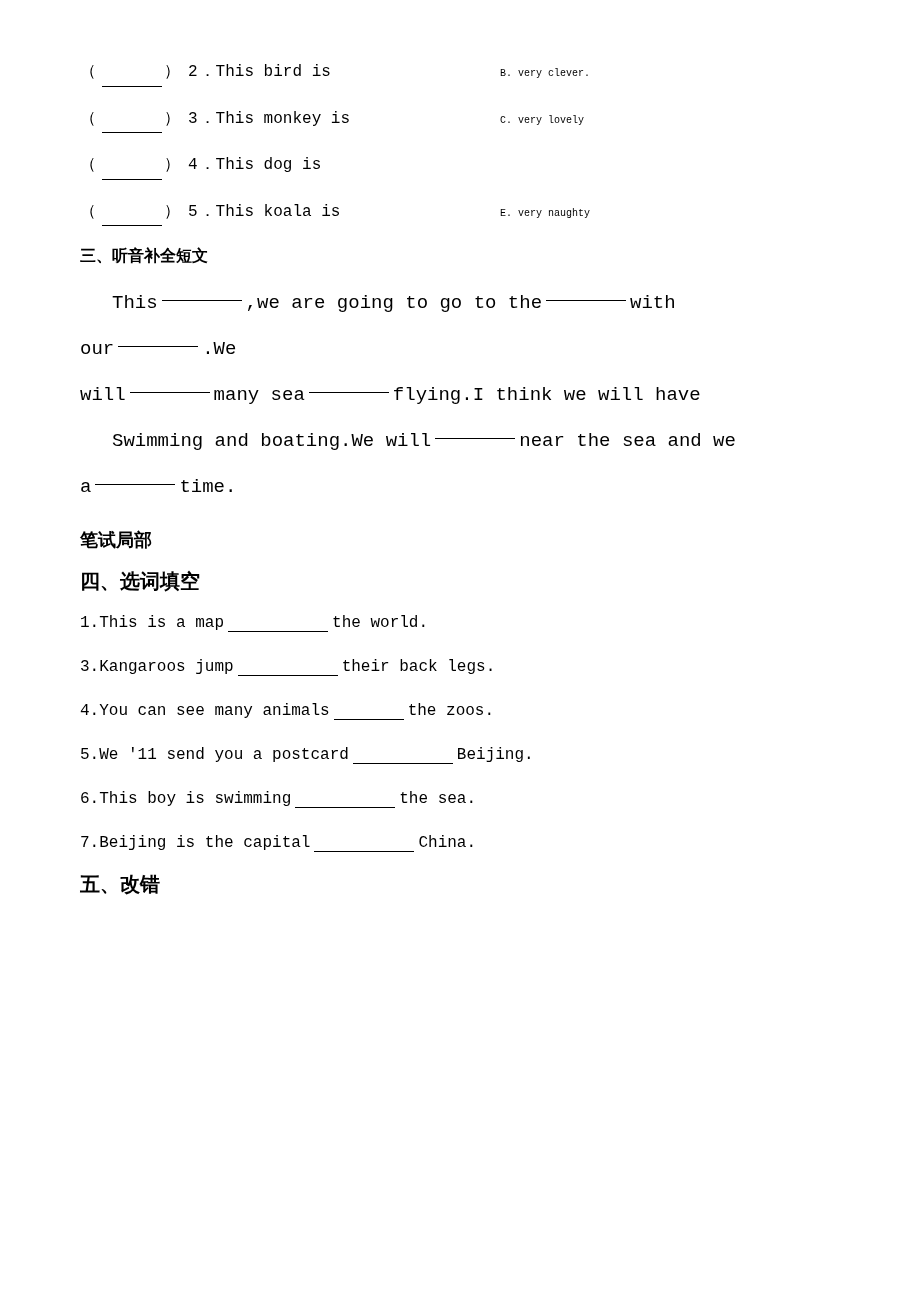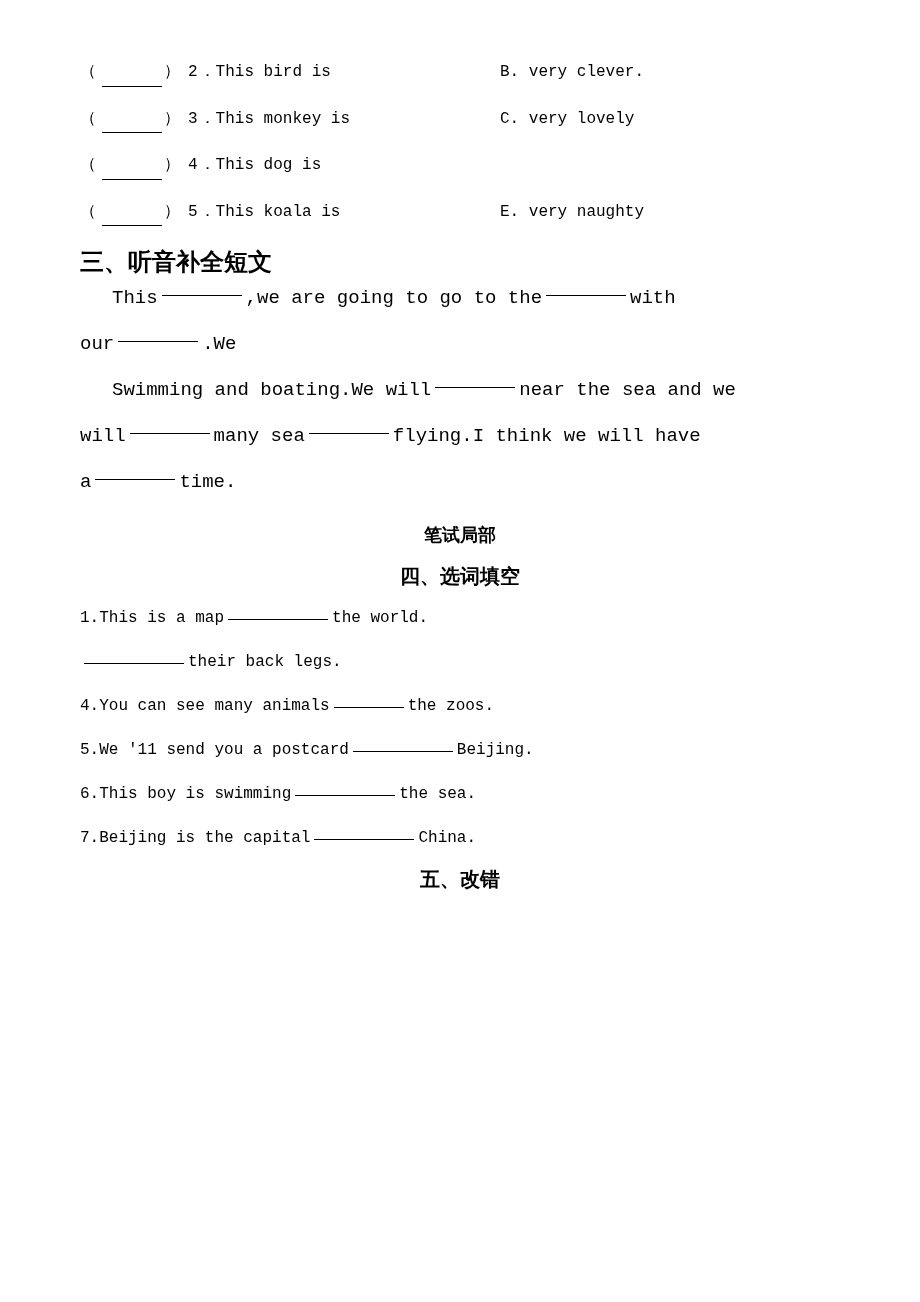--- a/index.html
+++ b/index.html
@@ -41,26 +41,27 @@
     .blank-answer {
       display: inline-block;
       width: 60px;
       border-bottom: 1px solid #000;
       margin: 0 2px;
       vertical-align: bottom;
     }
 
     .matching-right {
       flex: 1;
-      font-size: 16px;
+      font-size: 10px;
     }
 
     .section-title-cn {
-      font-size: 24px;
+      font-size: 16px;
       font-weight: bold;
+      margin-bottom: 16px;
       margin-top: 8px;
       font-family: SimSun, '宋体', serif;
     }
 
     .paragraph-section {
       margin-bottom: 16px;
     }
 
     .para-line {
       font-size: 19px;
@@ -84,30 +85,29 @@
       vertical-align: bottom;
       height: 18px;
     }
 
     .subsection-title {
       font-size: 20px;
       font-weight: bold;
       margin-bottom: 12px;
       margin-top: 16px;
       font-family: SimSun, '宋体', serif;
-      text-align: center;
     }
 
     .fill-sentence {
       font-size: 16px;
       line-height: 2.0;
       margin-bottom: 12px;
       display: flex;
       flex-wrap: wrap;
-      align-items: flex-start;
+      align-items: center;
     }
 
     .gap {
       display: inline-block;
       width: 100px;
       border-bottom: 1px solid #000;
       margin: 0 4px;
       vertical-align: bottom;
       height: 18px;
     }
@@ -188,35 +188,35 @@
     <span>with</span>
   </div>
 
   <div class="para-line">
     <span>our</span>
     <span class="fill-blank">&nbsp;</span>
     <span>.We</span>
   </div>
 
   <div class="para-line">
+    <span>will</span>
+    <span class="fill-blank">&nbsp;</span>
+    <span>many sea</span>
+    <span class="fill-blank">&nbsp;</span>
+    <span>flying.I think we will have</span>
+  </div>
+
+  <div class="para-line">
     <span class="indent"></span>
     <span>Swimming and boating.We will</span>
     <span class="fill-blank">&nbsp;</span>
     <span>near the sea and we</span>
   </div>
 
   <div class="para-line">
-    <span>will</span>
-    <span class="fill-blank">&nbsp;</span>
-    <span>many sea</span>
-    <span class="fill-blank">&nbsp;</span>
-    <span>flying.I think we will have</span>
-  </div>
-
-  <div class="para-line">
     <span>a</span>
     <span class="fill-blank">&nbsp;</span>
     <span>time.</span>
   </div>
 
 </div>
 
 <div class="subsection-title" style="font-size:18px;margin-top:20px;margin-bottom:8px;">笔试局部</div>
 
 <div class="subsection-title">四、选词填空</div>
@@ -224,20 +224,21 @@
 <div>
 
   <div class="fill-sentence">
     <span>1.This is a map</span>
     <span class="gap">&nbsp;</span>
     <span>the world.</span>
   </div>
 
 
   <div class="fill-sentence">
+    <span>3.Kangaroos jump</span>
     <span class="gap">&nbsp;</span>
     <span>their back legs.</span>
   </div>
 
   <div class="fill-sentence">
     <span>4.You can see many animals</span>
     <span class="gap-sm">&nbsp;</span>
     <span>the zoos.</span>
   </div>
 

